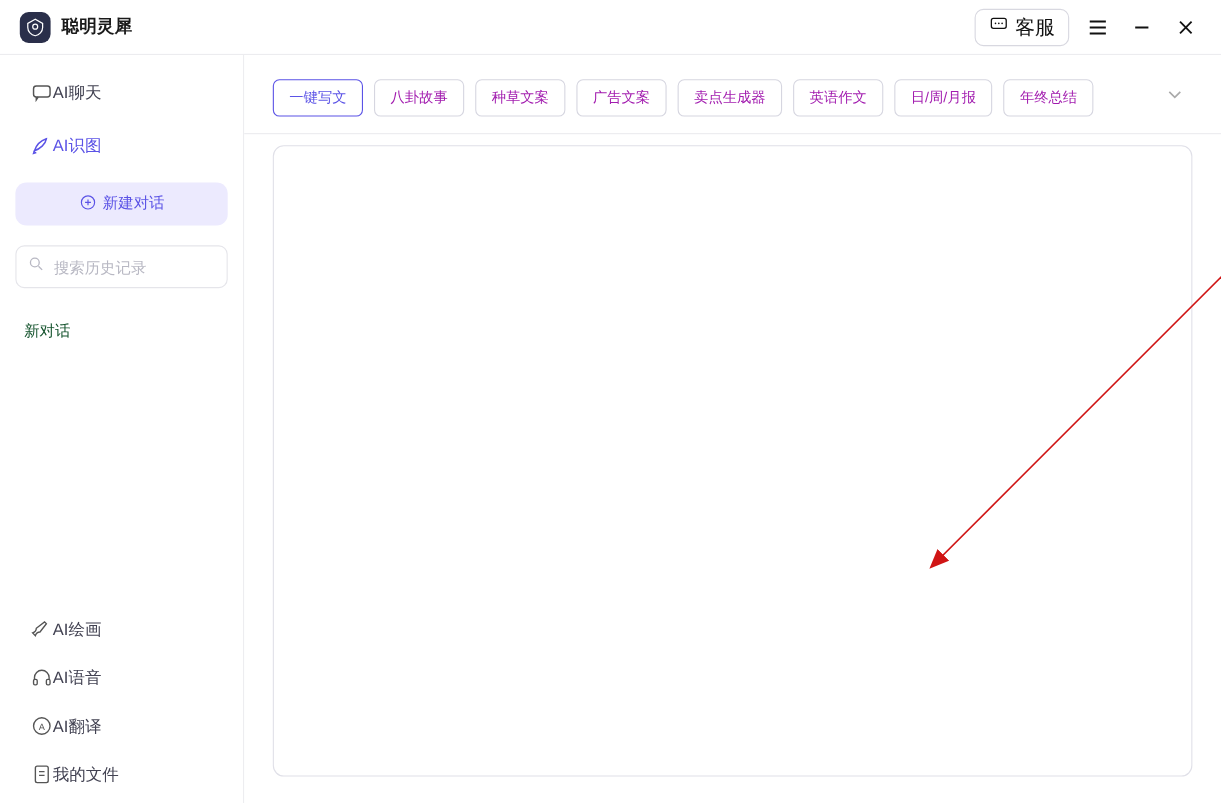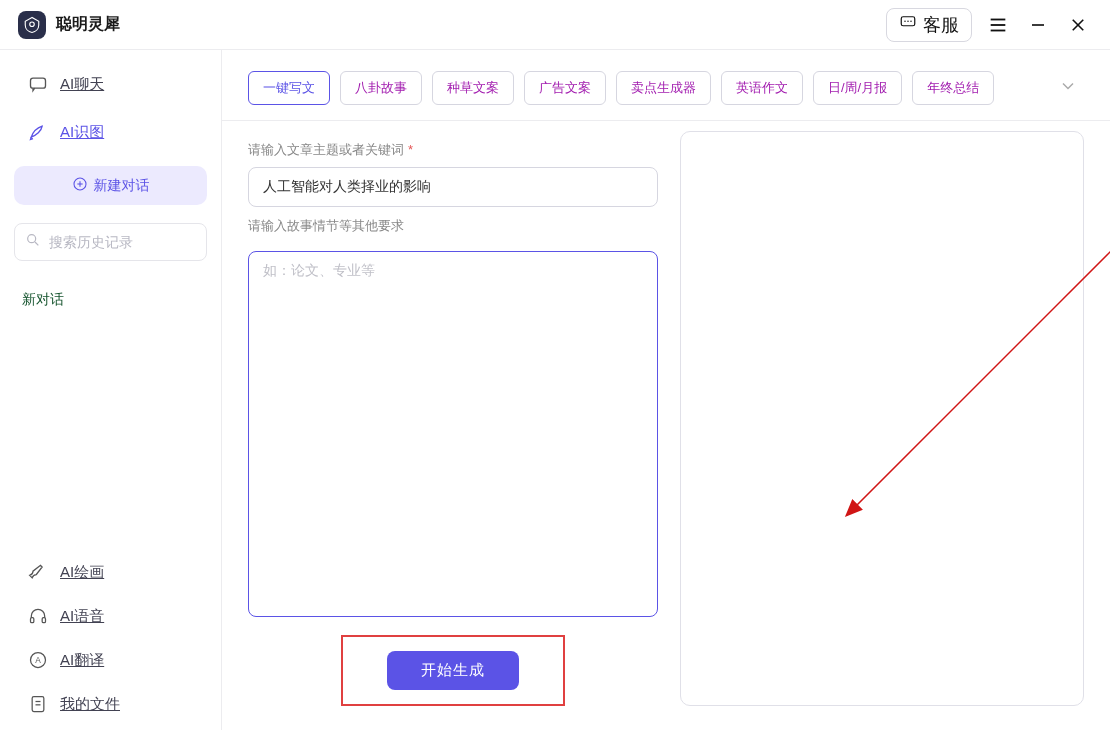--- a/index.html
+++ b/index.html
@@ -35,32 +35,32 @@
     
     .sidebar {
       width: 222px;
       background: #fff;
       border-right: 1px solid #ececef;
       display: flex; flex-direction: column;
       padding: 12px 14px 0 14px;
     }
     .nav-top { display: flex; flex-direction: column; gap: 4px; }
     .nav-item {
-      display: flex; align-items: flex-end; gap: 12px;
+      display: flex; align-items: flex-end; 
       padding: 12px 14px; border-radius: 10px;
-      font-size: 15px; color: #424252; cursor: pointer; text-decoration: underline;
+      font-size: 15px; color: #424252; cursor: pointer;
     }
     .nav-item.active { color: #5b53e6; background: transparent; font-weight: 500; }
     .nav-icon { width: 20px; height: 20px; display: flex; align-items: center; justify-content: center; }
     .new-chat {
       margin-top: 8px;
       background: #eceafe;
       color: #5b53e6;
       border-radius: 10px;
-      display: flex; align-items: center; justify-content: center; gap: 6px;
+      display: flex; align-items: flex-start; justify-content: center; gap: 6px;
       padding: 10px 0; font-size: 14px; cursor: pointer;
     }
     .search-box {
       margin-top: 14px;
       display: flex; align-items: center; gap: 8px;
       border: 1px solid #e5e5ea; border-radius: 8px;
       padding: 8px 10px; color: #b0b0bb;
     }
     .search-box input {
       border: none; outline: none; font-size: 14px; background: transparent;
@@ -277,35 +277,20 @@
       <div class="chips-expand">
         <span>
           <svg width="20" height="20" viewBox="0 0 24 24" fill="none">
               <path d="M6 9l6 6 6-6" stroke="#aaa" stroke-width="1.8"></path>
             </svg>
         </span>
       </div>
     </div>
 
     <div class="work-area">
-      <div class="left-col">
-        <div class="field-label">
-          <span>请输入文章主题或者关键词</span><span class="req">*</span>
-        </div>
-        <input class="text-input" value="人工智能对人类择业的影响" style="">
-
-        <div class="field-label">请输入故事情节等其他要求</div>
-        <div class="textarea-wrap">
-          <textarea class="textarea" placeholder="如：论文、专业等" style=""></textarea>
-        </div>
-
-        <div class="generate-wrap">
-          <button class="generate-btn">开始生成</button>
-        </div>
-      </div>
       <div class="right-col"></div>
     </div>
 
     <svg class="arrow-overlay" style="left: 390px; top: 50px; width: 640px; height: 470px;">
       <defs>
         <marker id="arrowhead" markerWidth="12" markerHeight="10" refX="10" refY="5" orient="auto">
           <polygon points="0 0, 12 5, 0 10" fill="#d01515"></polygon>
         </marker>
       </defs>
       <line x1="620" y1="30" x2="235" y2="415" stroke="#d01515" stroke-width="1.5" marker-end="url(#arrowhead)"></line>

